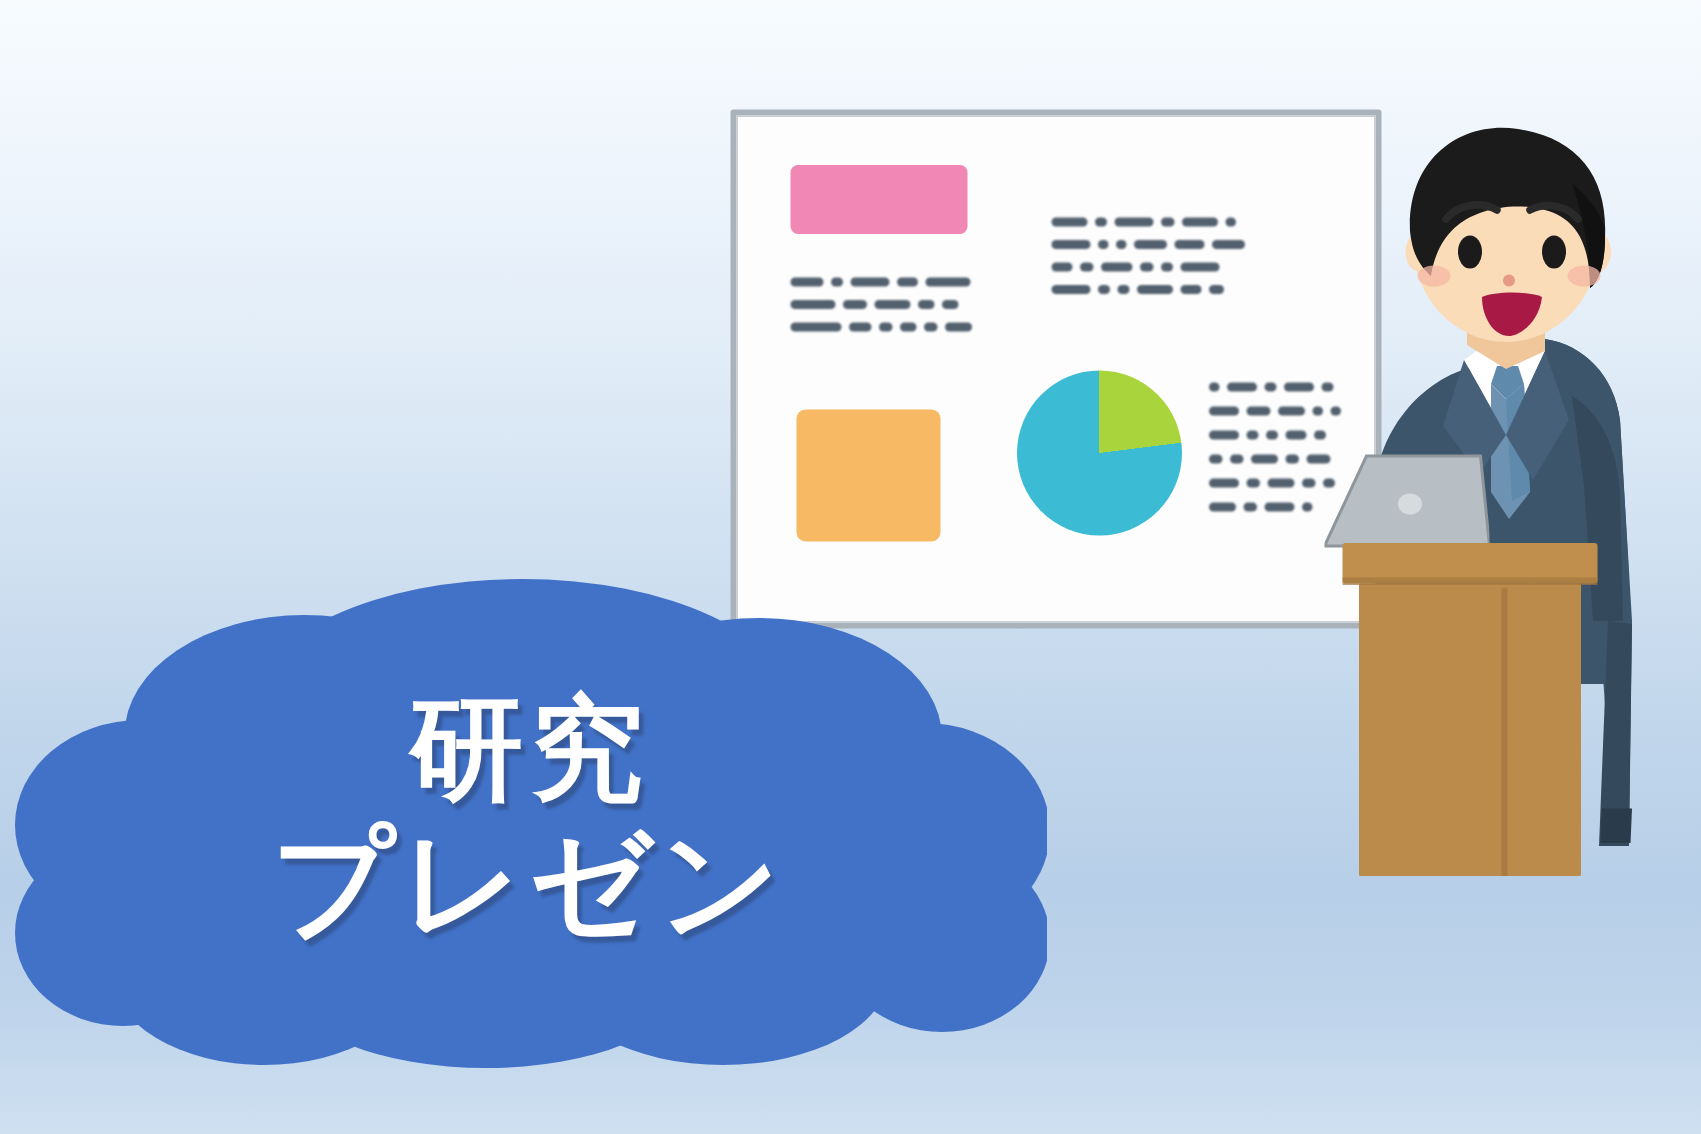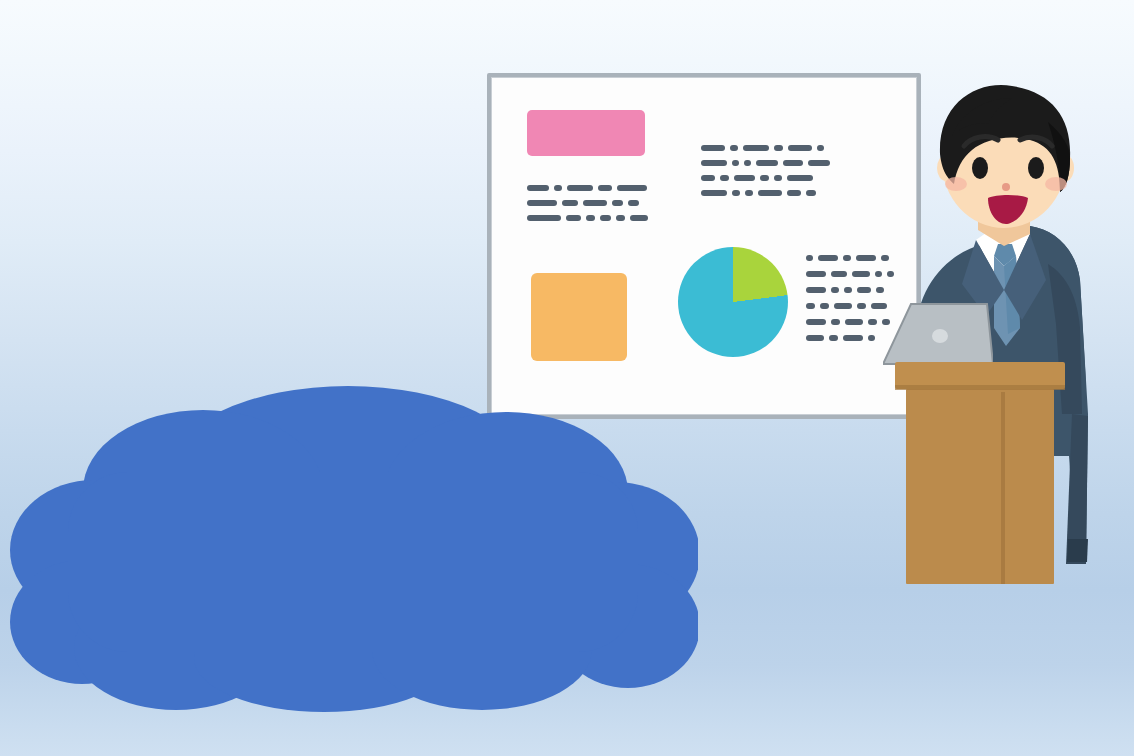--- a/index.html
+++ b/index.html
@@ -389,16 +389,18 @@
         <ellipse cx="608" cy="182" rx="84" ry="72" fill="#4272c8"></ellipse>
         <ellipse cx="74" cy="250" rx="72" ry="62" fill="#4272c8"></ellipse>
         <ellipse cx="620" cy="254" rx="72" ry="62" fill="#4272c8"></ellipse>
         <ellipse cx="168" cy="276" rx="102" ry="62" fill="#4272c8"></ellipse>
         <ellipse cx="316" cy="286" rx="130" ry="54" fill="#4272c8"></ellipse>
         <ellipse cx="474" cy="278" rx="110" ry="60" fill="#4272c8"></ellipse>
         <rect x="60" y="100" width="570" height="180" rx="60" fill="#4272c8"></rect>
       </g>
     </svg>
     <div id="cloud-title">
+      <div class="title-line" id="title-line-1">研究</div>
+      <div class="title-line" id="title-line-2">プレゼン</div>
     </div>
   </div>
 
 </div>
 
 </body></html>

